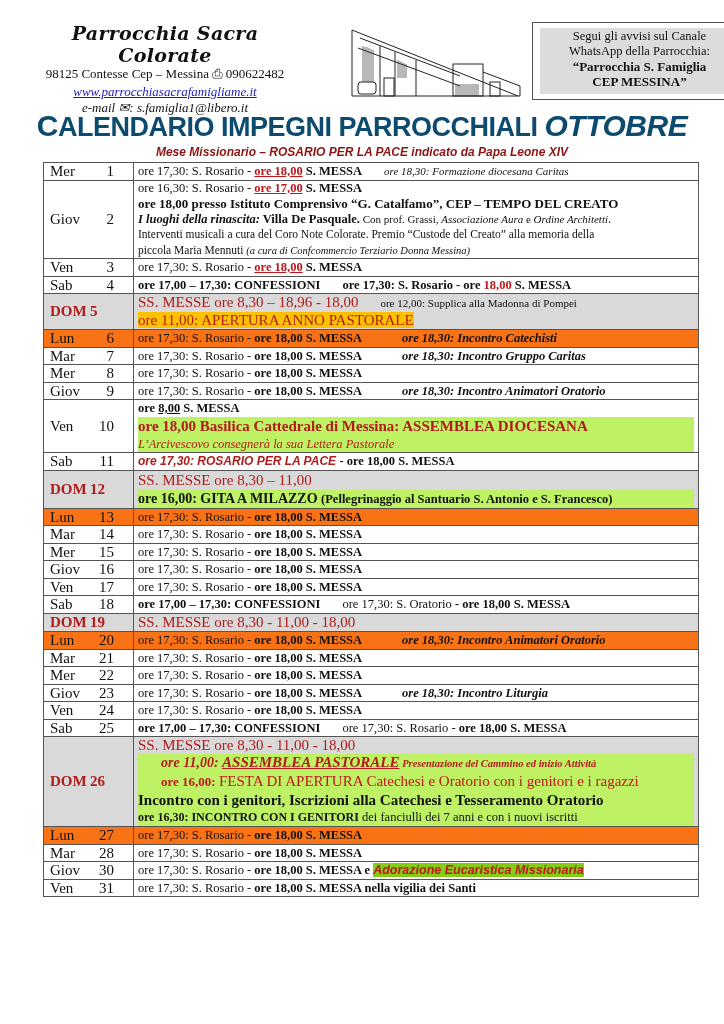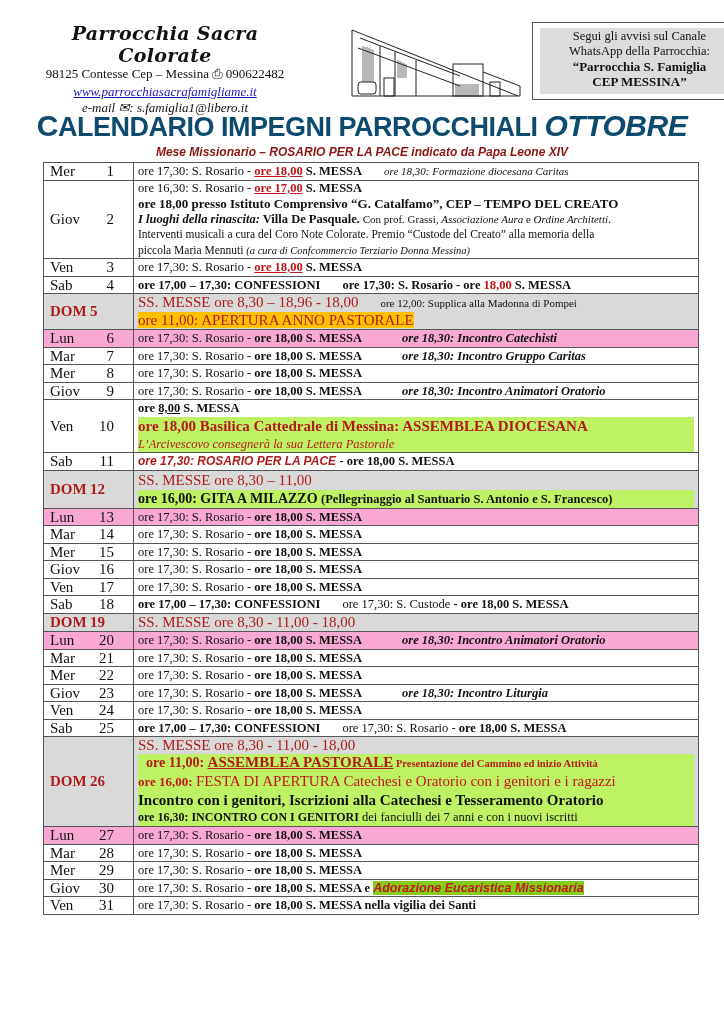--- a/index.html
+++ b/index.html
@@ -18,21 +18,21 @@
   .title .big { font-size:30px; }
   .title i { font-size:30px; }
   .subtitle { position:absolute; left:0; top:145px; width:724px; text-align:center; font-family:"Liberation Sans", sans-serif; font-weight:bold; font-style:italic; color:#8b1414; font-size:12px; line-height:14px; }
   table.cal { position:absolute; left:43px; top:162px; width:656px; border-collapse:collapse; font-family:"Liberation Serif", serif; }
   table.cal td { border:1px solid #555; padding:0 4px; vertical-align:middle; font-size:12.5px; line-height:16.5px; }
   td.day { width:79px; font-size:15px !important; padding-left:6px !important; white-space:nowrap; }
   td.day .dn { display:inline-block; width:40px; }
   td.day .num { display:inline-block; width:24px; text-align:right; }
   tr.sun td { background:#d9d9d9; }
   tr.sun td.day { color:#b01c1c; font-weight:bold; }
-  tr.shade td { background:#f9a8d4; }
+  tr.shade td { background:#f97316; }
   .red { color:#c0171c; }
   .dred { color:#b01c1c; }
   .b { font-weight:bold; }
   .u { text-decoration:underline; }
   .i { font-style:italic; }
   .sm { font-size:11px; }
   .lg { font-size:14px; }
   .hl { background:#ffc000; }
   .hlrow { display:block; background:#bef264; }
   .gray-hl { background:#84cc16; }
@@ -213,21 +213,21 @@
     <td class="day"><span class="dn">Giov</span><span class="num">16</span></td>
     <td><span>ore 17,30: S. Rosario - </span><span class="b">ore 18,00  S. MESSA</span></td>
   </tr>
   <tr>
     <td class="day"><span class="dn">Ven</span><span class="num">17</span></td>
     <td><span>ore 17,30: S. Rosario - </span><span class="b">ore 18,00  S. MESSA</span></td>
   </tr>
 
   <tr>
     <td class="day"><span class="dn">Sab</span><span class="num">18</span></td>
-    <td><span class="b">ore 17,00 – 17,30: CONFESSIONI</span><span class="gap"></span><span>ore  17,30: S. Custode </span><span class="b">- ore 18,00  S. MESSA</span></td>
+    <td><span class="b">ore 17,00 – 17,30: CONFESSIONI</span><span class="gap"></span><span>ore  17,30: S. Oratorio </span><span class="b">- ore 18,00  S. MESSA</span></td>
   </tr>
 
   <tr class="sun">
     <td class="day"><span class="dn">DOM</span><span class="num" style="text-align:left;">19</span></td>
     <td><span class="dred" style="font-size:15px;">SS. MESSE ore 8,30 - 11,00 - 18,00</span></td>
   </tr>
 
   <tr class="shade">
     <td class="day"><span class="dn">Lun</span><span class="num">20</span></td>
     <td><span>ore 17,30: S. Rosario - </span><span class="b">ore 18,00  S. MESSA</span><span class="gap2"></span><span class="b i">ore 18,30: Incontro Animatori Oratorio</span></td>
@@ -251,41 +251,37 @@
   <tr>
     <td class="day"><span class="dn">Sab</span><span class="num">25</span></td>
     <td><span class="b">ore 17,00 – 17,30: CONFESSIONI</span><span class="gap"></span><span>ore  17,30: S. Rosario - </span><span class="b">ore 18,00  S. MESSA</span></td>
   </tr>
 
   <tr class="sun">
     <td class="day"><span class="dn">DOM</span><span class="num" style="text-align:left;">26</span></td>
     <td style="line-height:17px;">
       <div class="dred" style="font-size:15px;">SS. MESSE ore 8,30 - 11,00 - 18,00</div>
       <div class="hlrow">
-        <div style="padding-left:8px;"><span class="dred b" style="font-size:14px;">ore 11,00: </span><span class="dred b u" style="font-size:15px;">ASSEMBLEA PASTORALE</span><span class="dred b" style="font-size:10.5px;"> Presentazione del Cammino ed inizio Attività</span></div>
-        <div class="red" style="font-size:15px; line-height:18px;"><span class="b" style="font-size:13px;">ore 16,00: </span><span>FESTA DI APERTURA Catechesi e Oratorio con i genitori e i ragazzi</span></div>
+        <div style="padding-left:23px;font-style:italic;"><span class="dred b" style="font-size:14px;">ore 11,00: </span><span class="dred b u" style="font-size:15px;">ASSEMBLEA PASTORALE</span><span class="dred b" style="font-size:10.5px;"> Presentazione del Cammino ed inizio Attività</span></div>
+        <div class="red" style="font-size:15px; line-height:18px;"><span class="b" style="font-size:13px;padding-left:23px;">ore 16,00: </span><span>FESTA DI APERTURA Catechesi e Oratorio con i genitori e i ragazzi</span></div>
         <div class="b" style="font-size:15px; line-height:18px;">Incontro con i genitori, Iscrizioni alla Catechesi e Tesseramento Oratorio</div>
         <div><span class="b" style="font-size:12px;">ore 16,30: INCONTRO CON I GENITORI</span><span> dei fanciulli dei 7 anni  e con i nuovi iscritti</span></div>
       </div>
     </td>
   </tr>
 
   <tr class="shade">
     <td class="day"><span class="dn">Lun</span><span class="num">27</span></td>
     <td><span>ore 17,30: S. Rosario - </span><span class="b">ore 18,00  S. MESSA</span></td>
   </tr>
   <tr>
     <td class="day"><span class="dn">Mar</span><span class="num">28</span></td>
     <td><span>ore 17,30: S. Rosario - </span><span class="b">ore 18,00  S. MESSA</span></td>
   </tr>
   <tr>
-    <td class="day"><span class="dn">Mer</span><span class="num">29</span></td>
-    <td><span>ore 17,30: S. Rosario - </span><span class="b">ore 18,00  S. MESSA</span></td>
-  </tr>
-  <tr>
     <td class="day"><span class="dn">Giov</span><span class="num">30</span></td>
     <td><span>ore 17,30: S. Rosario - </span><span class="b">ore 18,00  S. MESSA e </span><span class="sans-it red gray-hl" style="font-size:12.5px;">Adorazione Eucaristica Missionaria</span></td>
   </tr>
   <tr>
     <td class="day"><span class="dn">Ven</span><span class="num">31</span></td>
     <td><span>ore 17,30: S. Rosario - </span><span class="b">ore 18,00  S. MESSA nella vigilia dei Santi</span></td>
   </tr>
 </tbody>
   </table>
 

